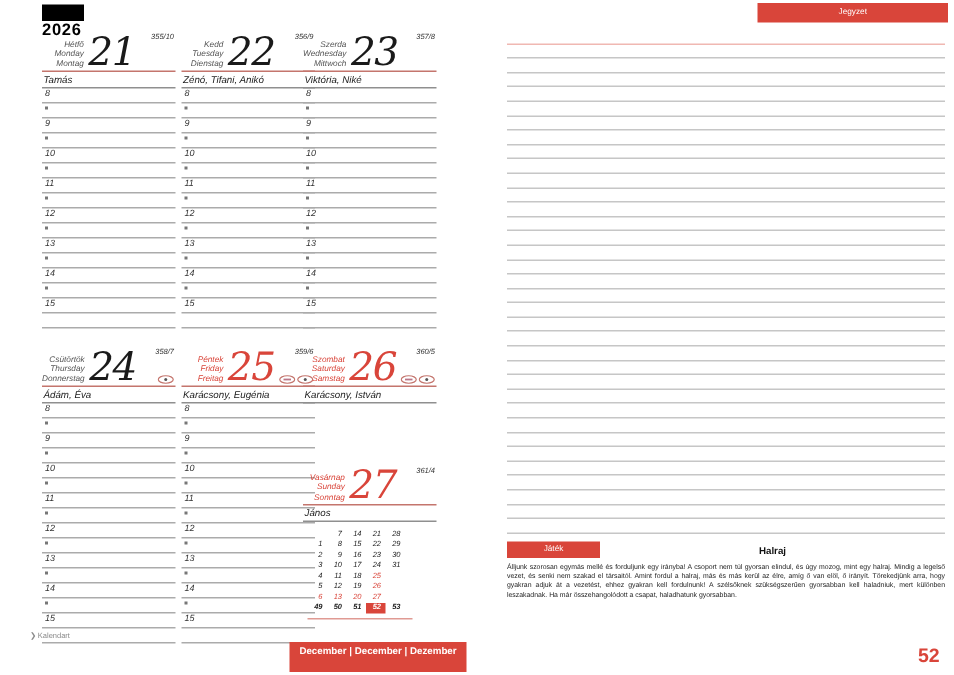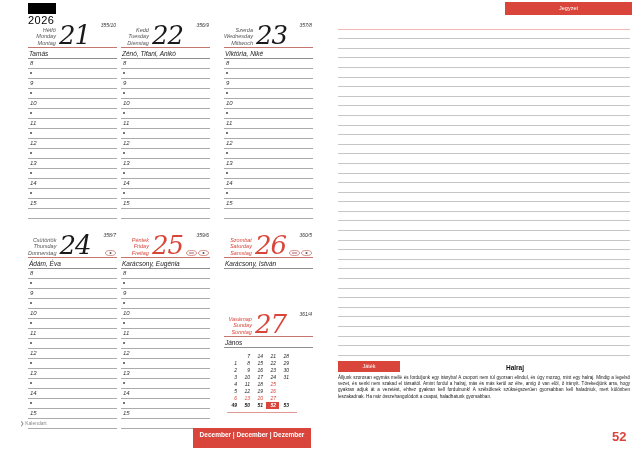--- a/index.html
+++ b/index.html
@@ -1,24 +1,24 @@
 <!DOCTYPE html>
 <html><head>
 <meta charset="utf-8">
 <style>
   html,body{margin:0;padding:0;background:#ffffff;}
   body{width:636px;height:450px;overflow:hidden;font-family:"Liberation Sans",sans-serif;}
   .sheet{position:relative;width:636px;height:450px;background:#fff;}
 
   
   .corner-tab{position:absolute;left:28px;top:3px;width:28px;height:11px;background:#000;}
-  .year{position:absolute;left:28px;top:14px;font-size:11px;font-weight:normal;color:#000;letter-spacing:.5px;}
+  .year{position:absolute;left:28px;top:14px;font-size:11px;font-weight:bold;color:#000;letter-spacing:.5px;}
 
   .day-col{position:absolute;width:89px;font-style:italic;}
-  .c1{left:28px}.c2{left:121px}.c3{left:224px}
+  .c1{left:28px}.c2{left:121px}.c3{left:202px}
   .r1{top:18px}.r2{top:228px}
 
   .day-head{display:flex;height:29px;border-bottom:1px solid #c4756d;}
   .names{flex:1;text-align:right;font-size:5.5px;line-height:6.5px;color:#555;align-self:flex-end;padding:0 3px 1px 0;}
   .big-date{font-family:"DejaVu Serif",serif;font-size:26px;line-height:23px;color:#1a1a1a;align-self:flex-end;letter-spacing:-1px;}
   .right-stack{width:27px;display:flex;flex-direction:column;justify-content:space-between;align-items:flex-end;padding:4px 1px 1px 0;box-sizing:border-box;}
   .doy{font-size:5px;color:#333;}
   .badges{display:flex;gap:1px;}
   .red .big-date,.red .names{color:#d9453a;}
 

